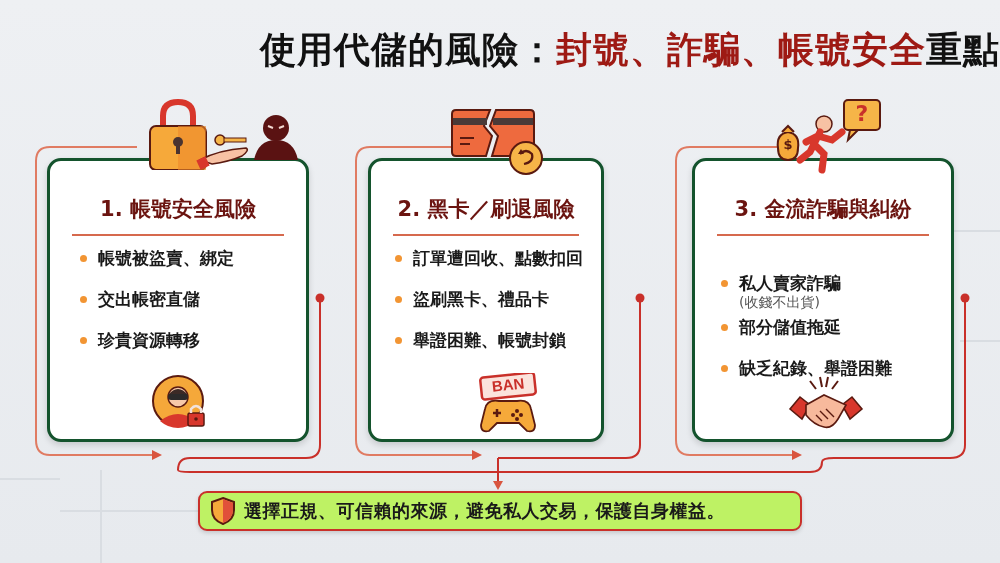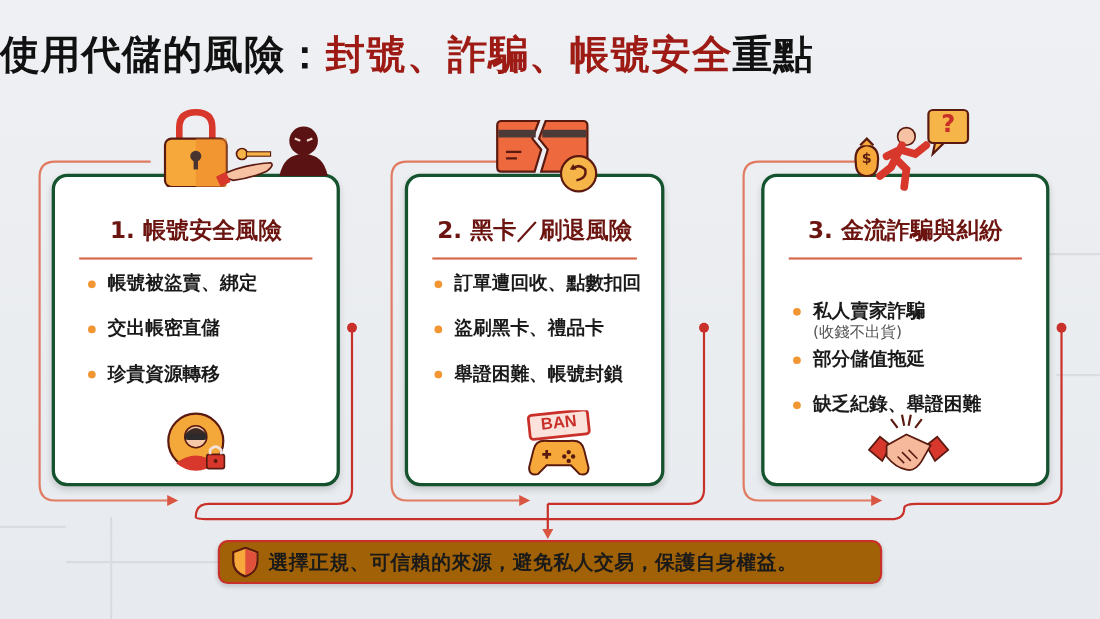--- a/index.html
+++ b/index.html
@@ -6,21 +6,21 @@
   html, body { width: 1000px; height: 563px; overflow: hidden; }
   body {
     position: relative;
     background: linear-gradient(180deg, #eef0f3 0%, #e7eaee 100%);
     font-family: "DejaVu Sans", "Liberation Sans", sans-serif;
     color: #1a1a1a;
   }
   .bg-line { position: absolute; background: #d9dde2; }
   .title {
     position: absolute; left: 0; right: 0; top: 26px;
-    text-align: left; font-size: 36px; font-weight: bold; letter-spacing: 1px;
+    text-align: right; font-size: 36px; font-weight: bold; letter-spacing: 1px;
     color: #111;
   }
   .title .hl { color: #9e1a14; }
   .card {
     position: absolute; top: 158px; width: 262px; height: 284px;
     background: #fff; border: 3px solid #14532d; border-radius: 14px;
     box-shadow: 0 3px 6px rgba(0,0,0,0.15);
   }
   .card-title {
     position: absolute; left: 0; right: 0; top: 34px;
@@ -34,21 +34,21 @@
   }
   .card-list li::before {
     content: ""; position: absolute; left: 0; top: 8px; width: 7px; height: 7px;
     border-radius: 50%; background: #f29533;
   }
   .card-list li .sub { display: block; font-size: 14px; font-weight: normal; color: #555; line-height: 17px; margin-bottom: -14px; }
   .icon-top { position: absolute; }
   .icon-bottom { position: absolute; }
   .footer {
     position: absolute; left: 198px; top: 491px; width: 604px; height: 40px;
-    background: #a16207; border: 2px solid #c9302a; border-radius: 9px;
+    background: #bef264; border: 2px solid #c9302a; border-radius: 9px;
     box-shadow: 0 2px 4px rgba(0,0,0,0.15);
     display: flex; align-items: center; padding-left: 10px;
   }
   .footer-text { font-size: 18px; font-weight: bold; color: #1a1a1a; margin-left: 8px; letter-spacing: 0.5px; }
 </style>
 </head>
 <body>
 
 <div class="bg-line" style="left:0;top:478px;width:60px;height:2px;"></div>
 <div class="bg-line" style="left:100px;top:470px;width:2px;height:93px;"></div>

